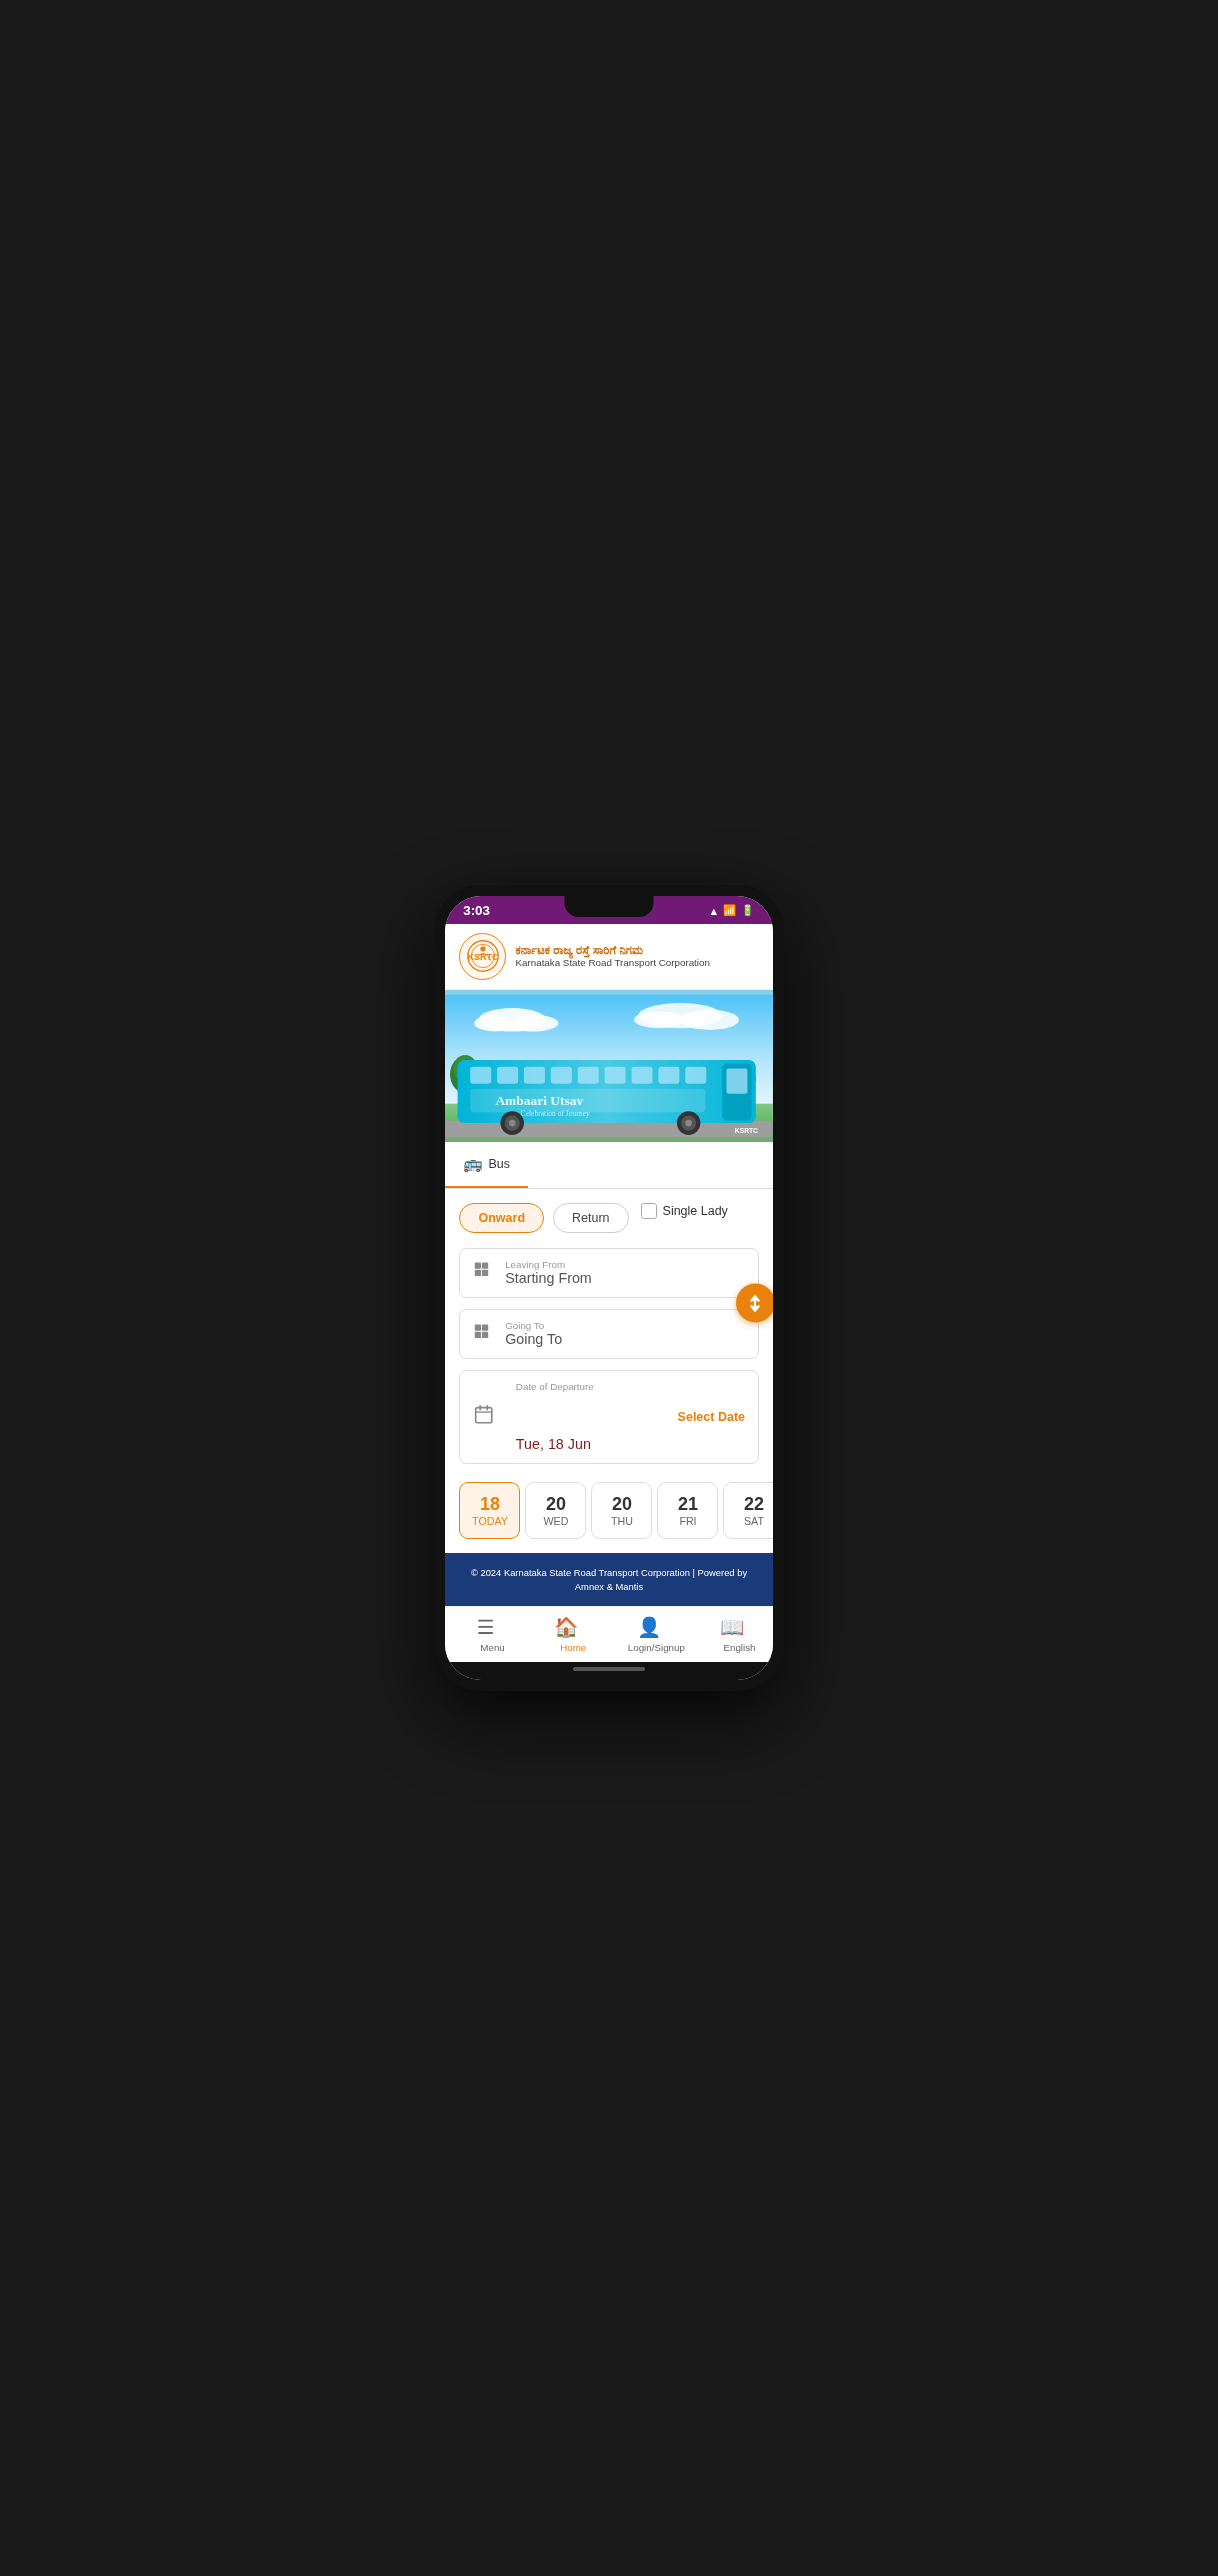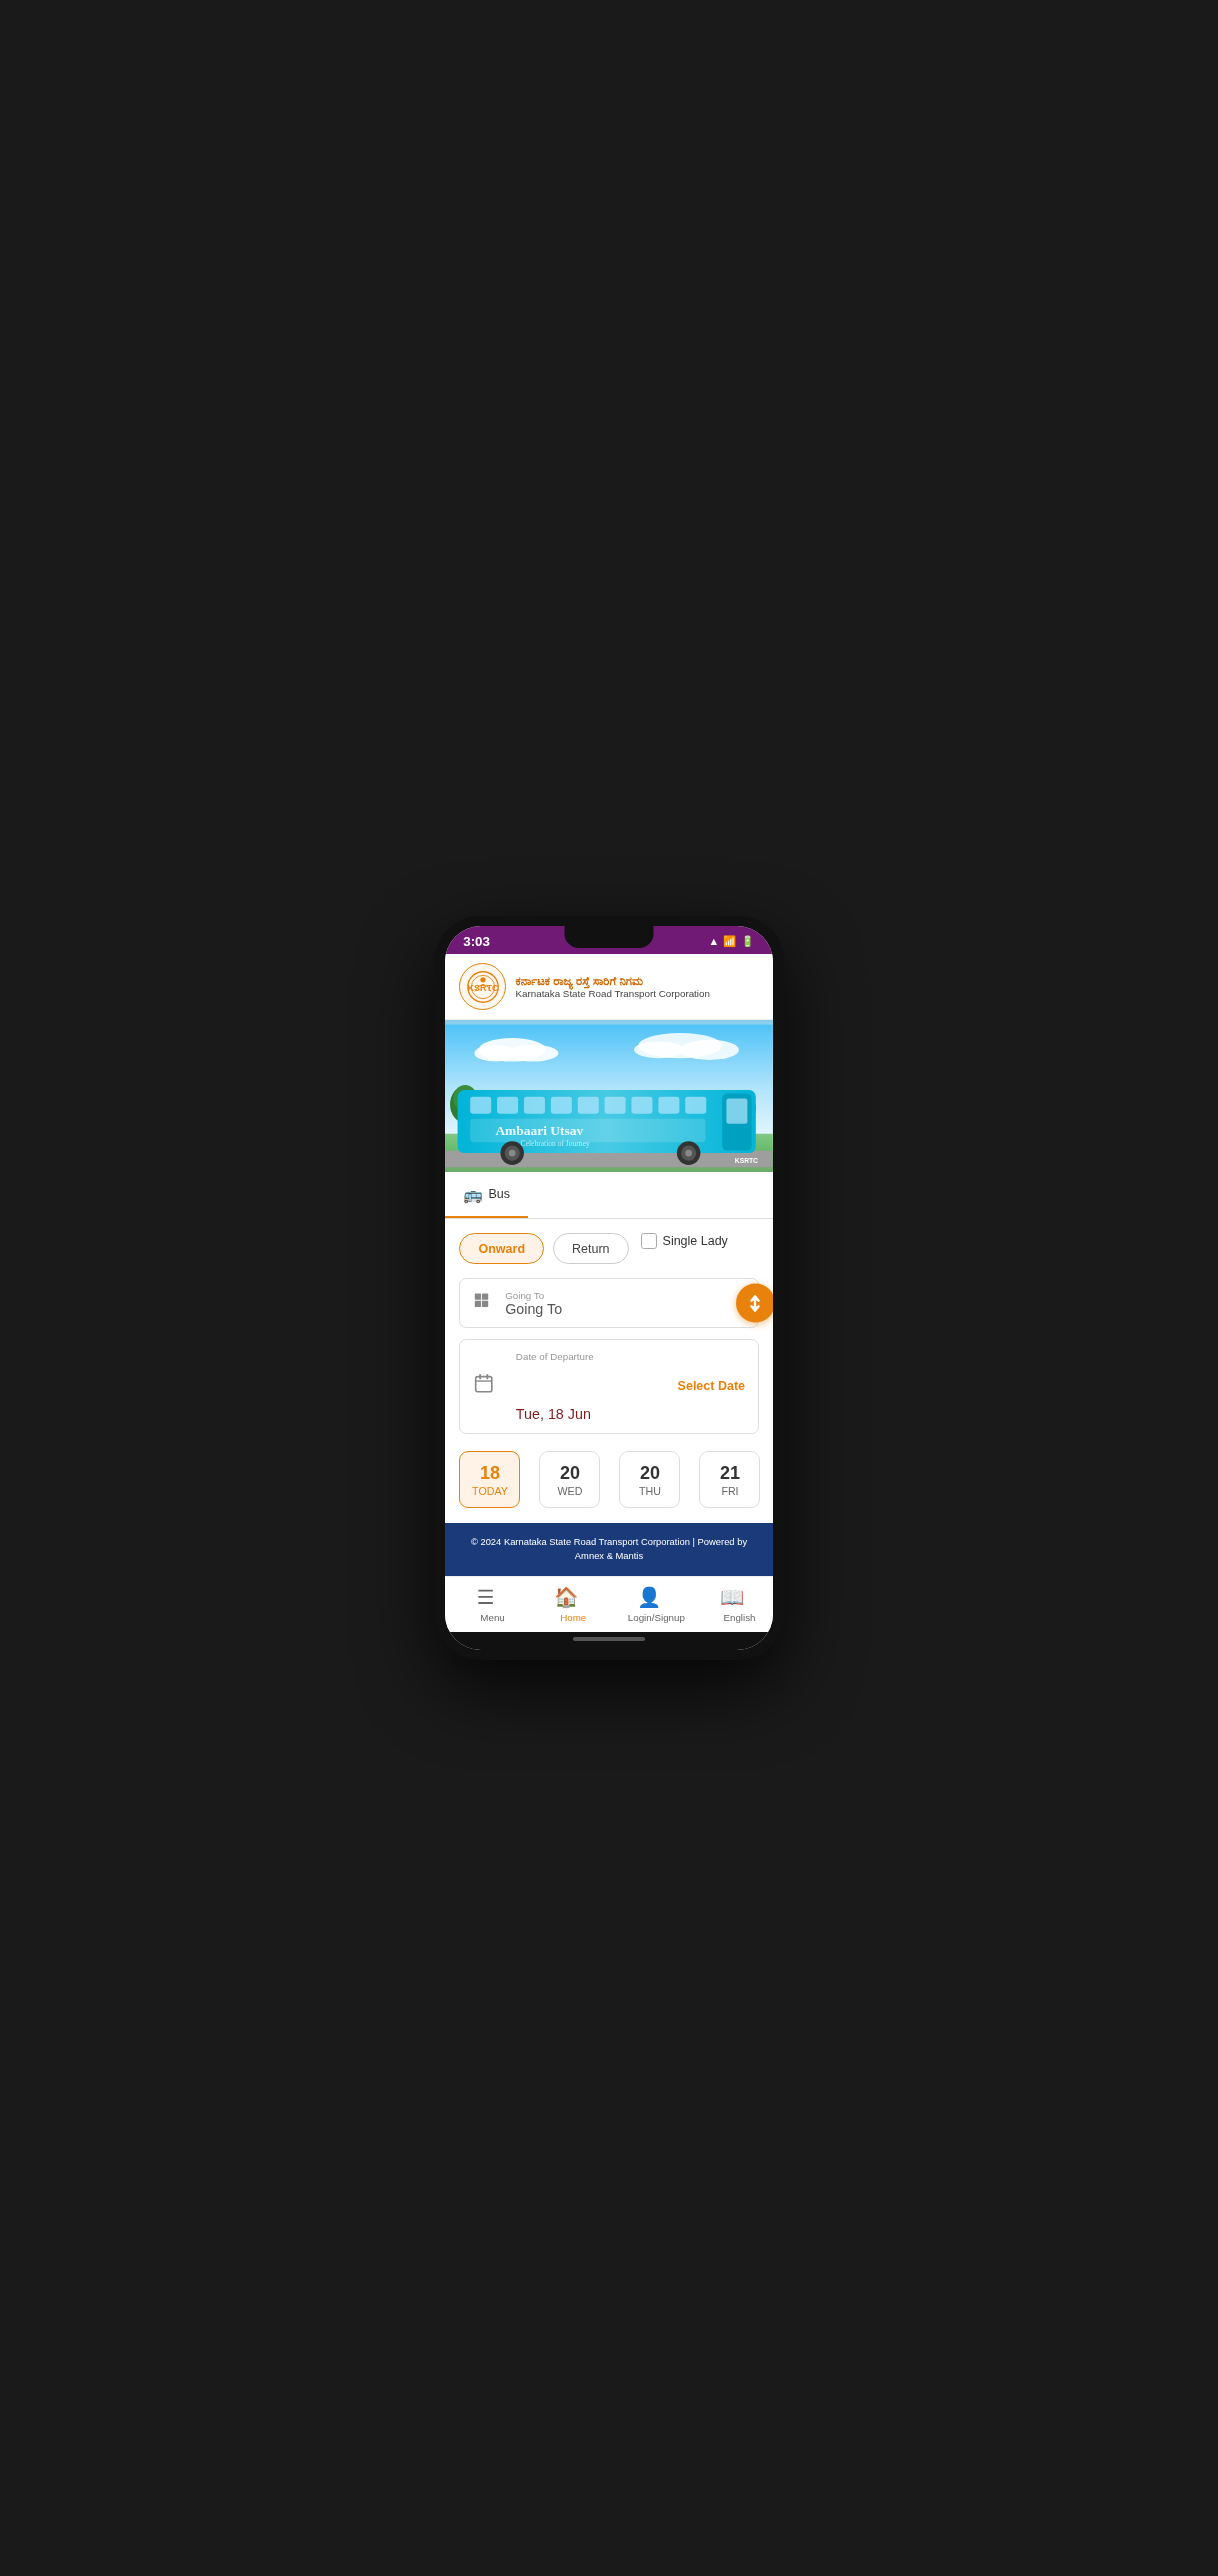--- a/index.html
+++ b/index.html
@@ -256,21 +256,21 @@
     .select-date-link {
       color: #e8820c;
       font-size: 12.5px;
       font-weight: 600;
       cursor: pointer;
     }
 
     
     .date-selector {
       display: flex;
-      gap: 19px;
+      gap: 5px;
       padding: 0 14.3px 14.3px;
       overflow-x: auto;
     }
     .date-selector::-webkit-scrollbar { display: none; }
 
     .date-pill {
       min-width: 61px;
       padding: 10.7px 7.2px;
       border: 1.3px solid #ddd;
       border-radius: 9px;
@@ -496,20 +496,34 @@
           <button class="journey-btn">Return</button>
           <div class="single-lady">
             <div class="checkbox"></div>
             <span>Single Lady</span>
           </div>
         </div>
 
         <div class="form-section">
 
           <div class="fields-relative">
+            <div class="input-field">
+              <div class="field-icon">
+                <svg width="21.5" height="21.5" viewBox="0 0 24 24" fill="#888">
+                  <rect x="2" y="4" width="7" height="7" rx="1"></rect>
+                  <rect x="10" y="4" width="7" height="7" rx="1"></rect>
+                  <rect x="2" y="12" width="7" height="7" rx="1"></rect>
+                  <rect x="10" y="12" width="7" height="7" rx="1"></rect>
+                </svg>
+              </div>
+              <div class="field-content">
+                <span class="field-label">Leaving From</span>
+                <span class="field-value">Starting From</span>
+              </div>
+            </div>
 
             <div class="swap-btn">
               <svg width="18" height="18" viewBox="0 0 20 20" fill="white">
                 <path d="M10 2 L10 18 M5 7 L10 2 L15 7 M5 13 L10 18 L15 13"></path>
                 <path d="M10 2v16M6 7l4-5 4 5M6 13l4 5 4-5" stroke="white" stroke-width="2.5" fill="none" stroke-linecap="round"></path>
               </svg>
             </div>
 
             <div class="input-field">
               <div class="field-icon">

